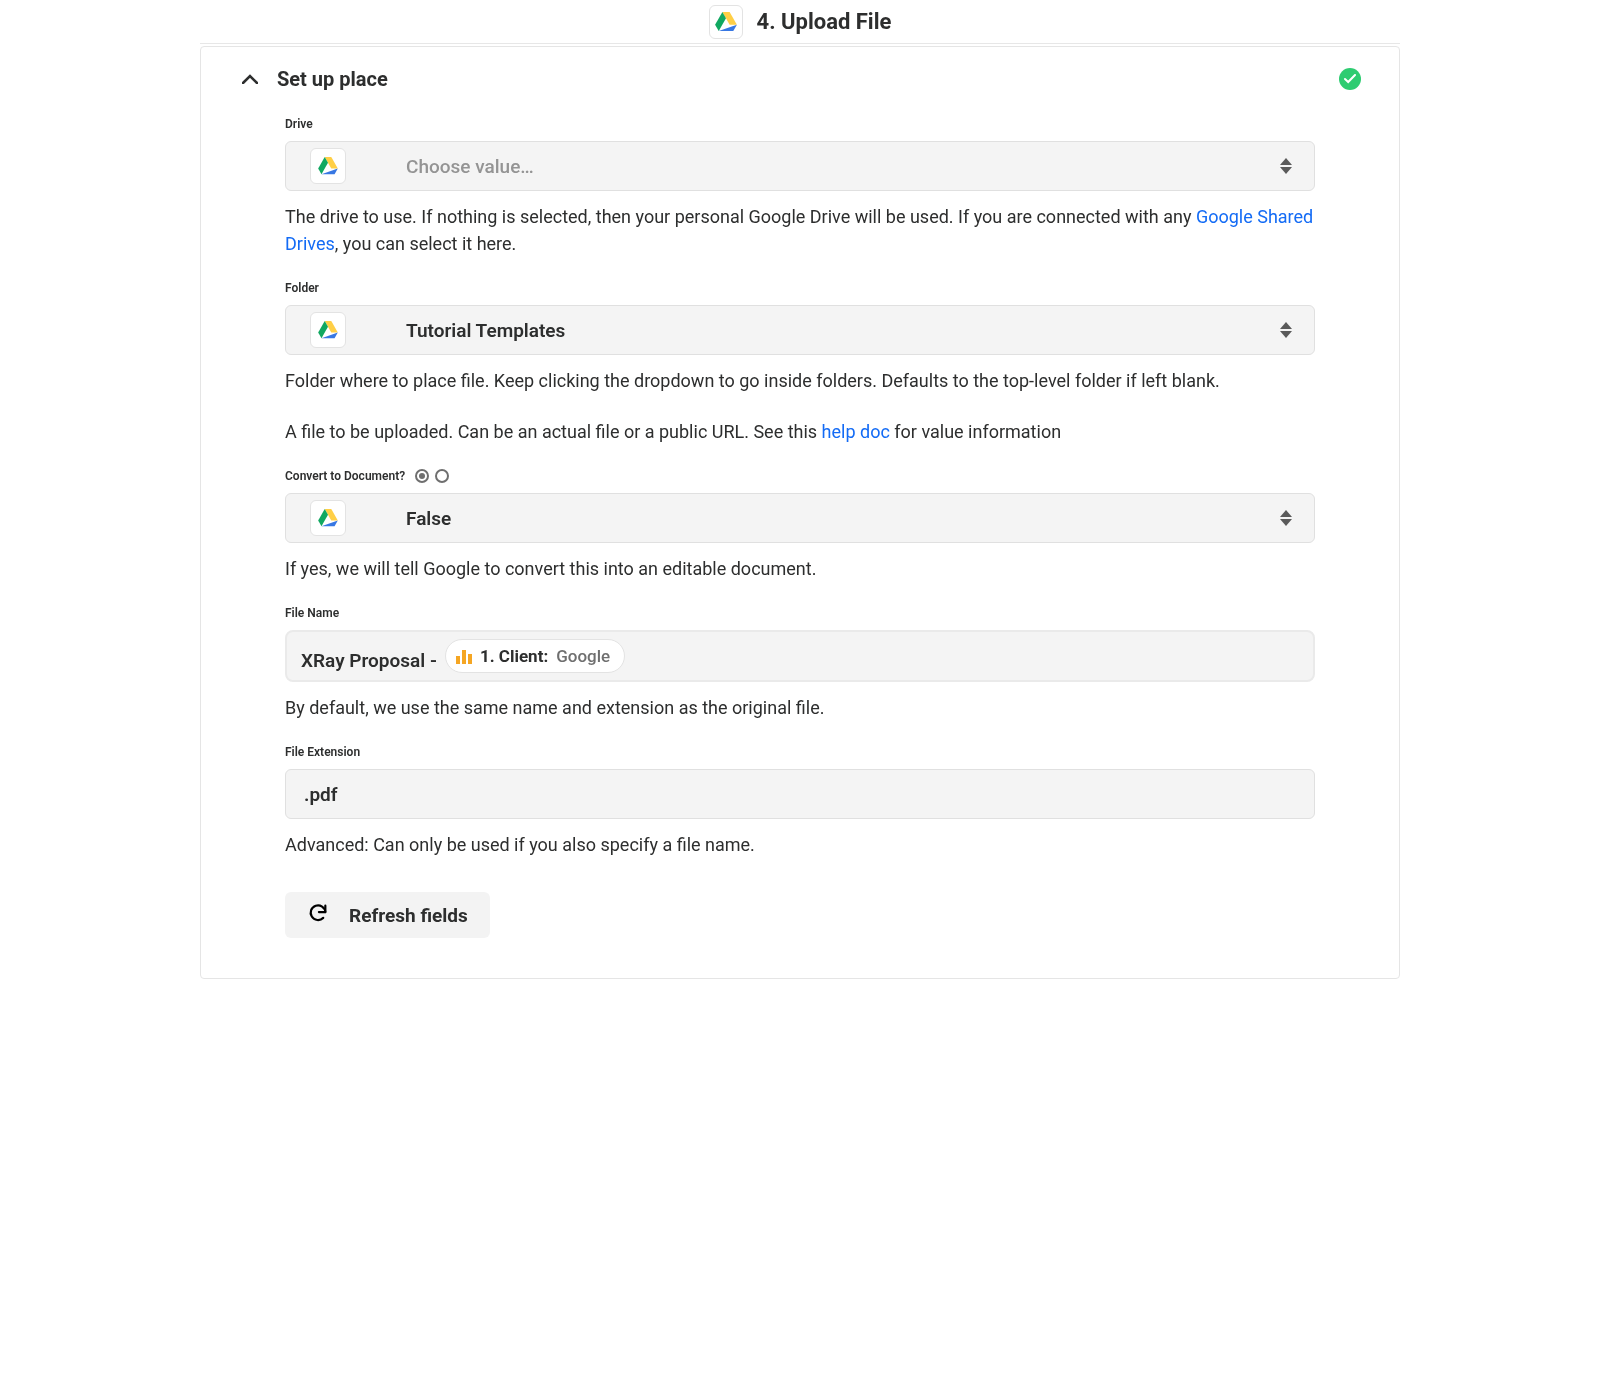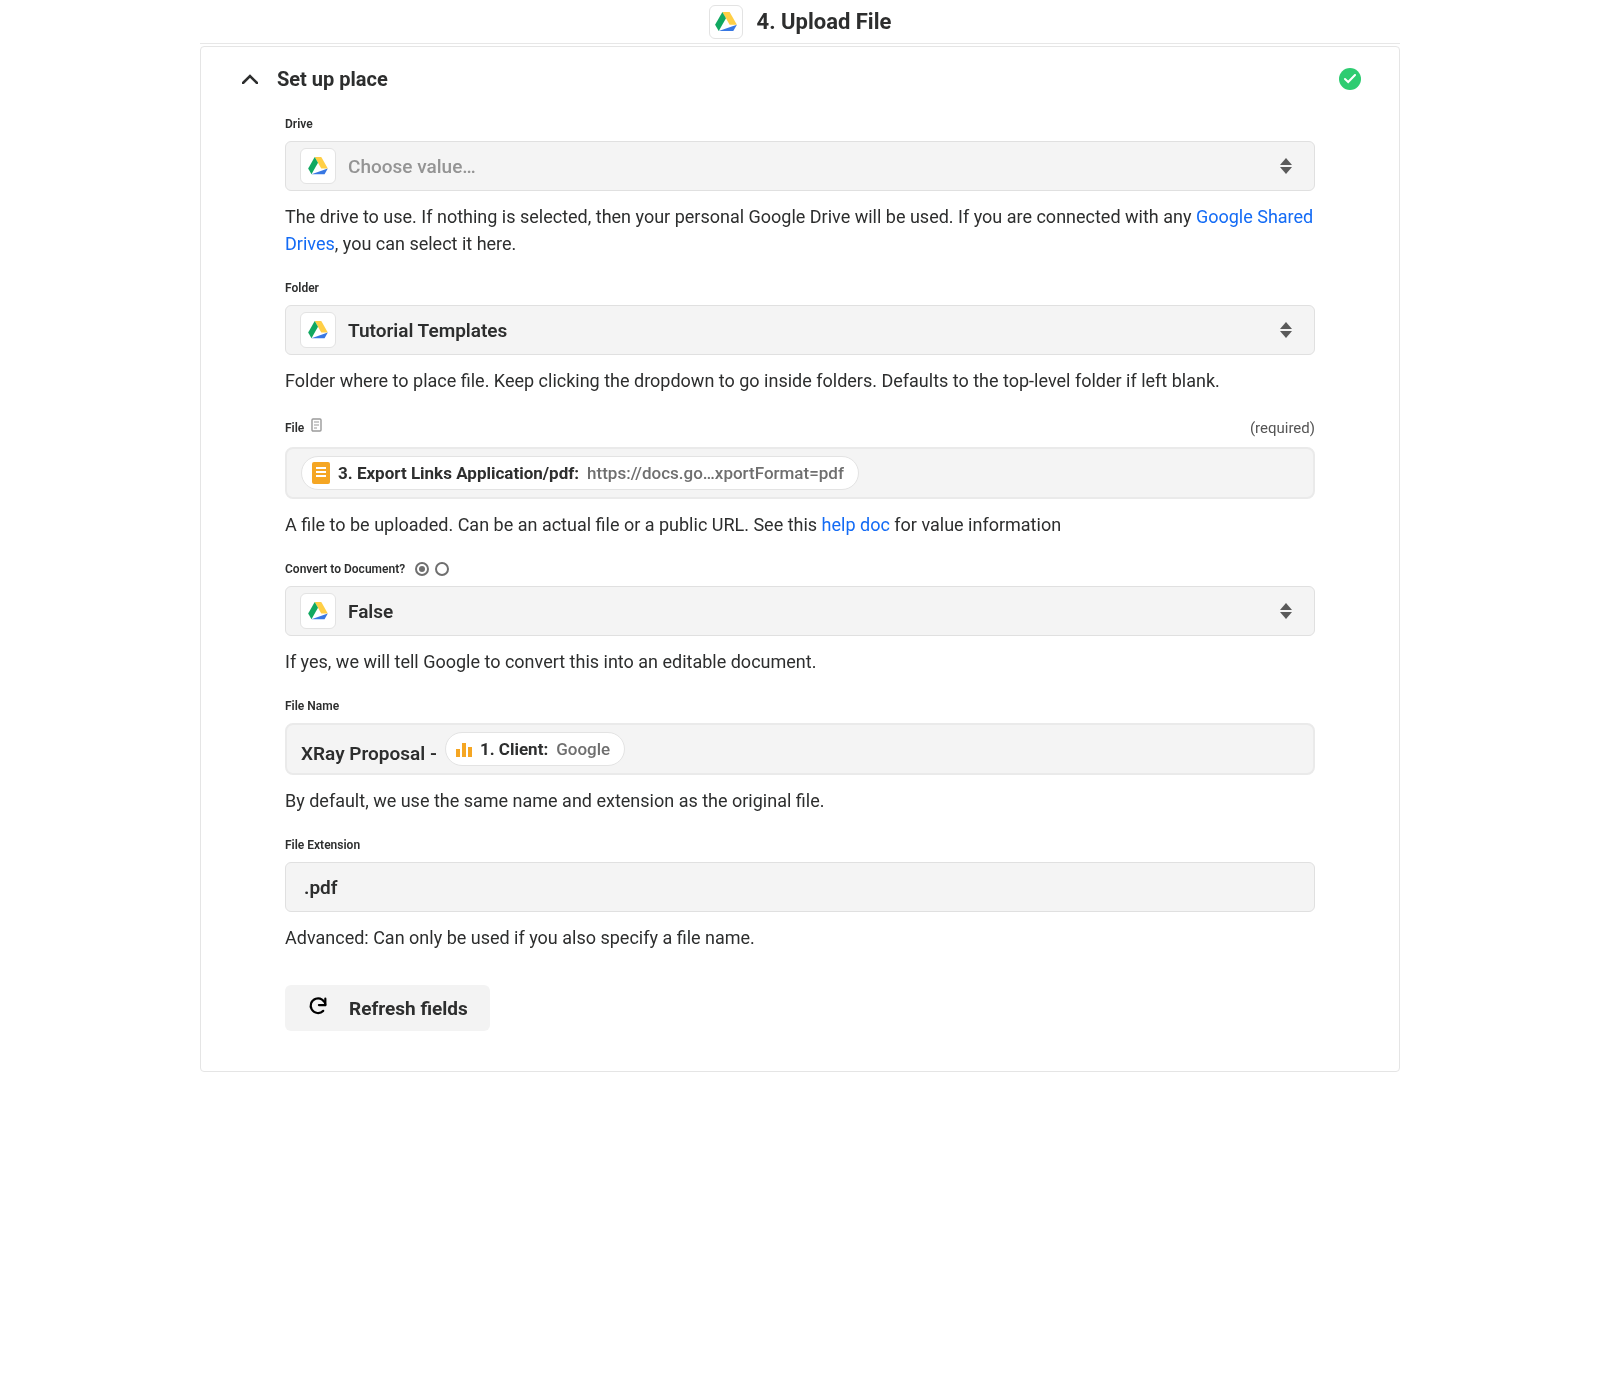--- a/index.html
+++ b/index.html
@@ -40,22 +40,23 @@
   .field { margin-bottom: 24px; }
   .label-row { display:flex; align-items:center; margin-bottom: 10px; }
   .label { font-size: 12px; font-weight:600; color:#2d2e2e; }
   .req { margin-left:auto; color:#555; font-size:15px; }
   .small-icon { margin-left:6px; color:#9a9a9a; }
   .radio-pair { margin-left: 10px; display:flex; gap:6px; }
   .radio { width:14px; height:14px; border:2px solid #6f6f6f; border-radius:50%; display:inline-flex; align-items:center; justify-content:center; }
   .radio.sel::after { content:''; width:6px; height:6px; border-radius:50%; background:#6f6f6f; }
   .select-box {
     border:1px solid #e0e0e0; border-radius:6px; background:#f4f4f4;
-    height: 50px; display:flex; align-items:center; padding: 0 14px;
+    height: 50px; display:flex; align-items:center; padding: 0 24px;
     position:relative;
+    gap:48px;
   }
   .select-box .leading {
     width: 36px; height: 36px; border-radius:6px; border:1px solid #e3e3e3; background:#fff;
     display:flex; align-items:center; justify-content:center; margin-right:12px;
   }
   .select-box .val { font-size:19px; color:#2d2e2e; font-weight:600; }
   .select-box.placeholder .val { color:#949494; font-weight:500; }
   .select-box .caret { position:absolute; right:22px; top:50%; transform:translateY(-50%); display:flex; flex-direction:column; gap:2px;}
   .tri-up { width:0;height:0;border-left:6px solid transparent;border-right:6px solid transparent;border-bottom:7px solid #5a5a5a; }
   .tri-dn { width:0;height:0;border-left:6px solid transparent;border-right:6px solid transparent;border-top:7px solid #5a5a5a; }
@@ -168,37 +169,20 @@
           <span class="val">Tutorial Templates</span>
           <div class="caret">
               <div class="tri-up"></div>
               <div class="tri-dn"></div>
             </div>
         </div>
         <div class="help">Folder where to place file. Keep clicking the dropdown to go inside folders. Defaults to the top-level folder if left blank.</div>
       </div>
 
       <div class="field">
-        <div class="label-row">
-          <span class="label">File</span>
-          <span class="small-icon clip-icon">
-            <svg width="14" height="16" viewBox="0 0 14 16">
-                <rect x="2" y="1" width="9" height="12" rx="1" fill="none" stroke="#9a9a9a" stroke-width="1.4"></rect>
-                <path d="M4 4h5M4 7h5M4 10h3" stroke="#9a9a9a" stroke-width="1.2"></path>
-              </svg>
-          </span>
-          <span class="req">(required)</span>
-        </div>
-        <div class="pill-box">
-          <div class="pill">
-            <span class="doc-icon"></span>
-            <span class="pname">3. Export Links Application/pdf:</span>
-            <span class="pval">https://docs.go…xportFormat=pdf</span>
-          </div>
-        </div>
         <div class="help">
           <span>A file to be uploaded. Can be an actual file or a public URL. See this </span><a href="#">help doc</a><span> for value information</span>
         </div>
       </div>
 
       <div class="field">
         <div class="label-row">
           <span class="label">Convert to Document?</span>
           <span class="radio-pair">
             <span class="radio sel"></span>

